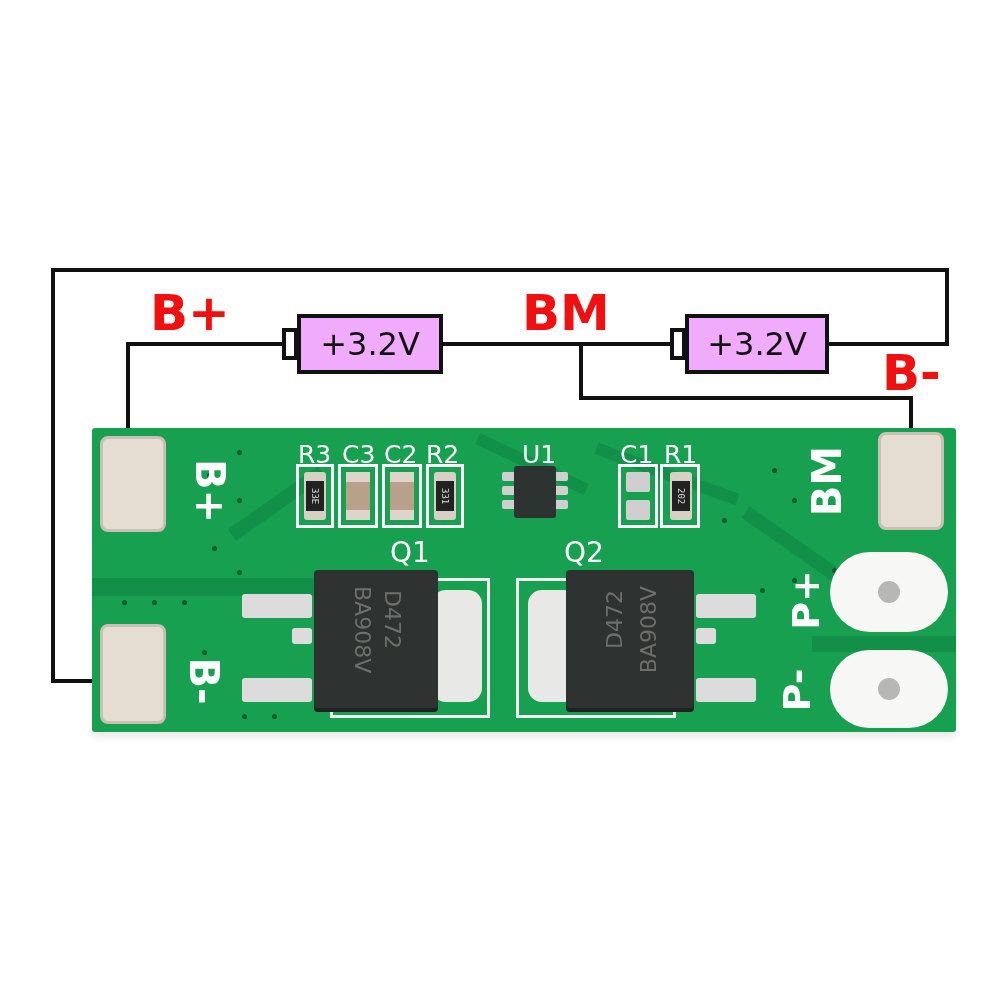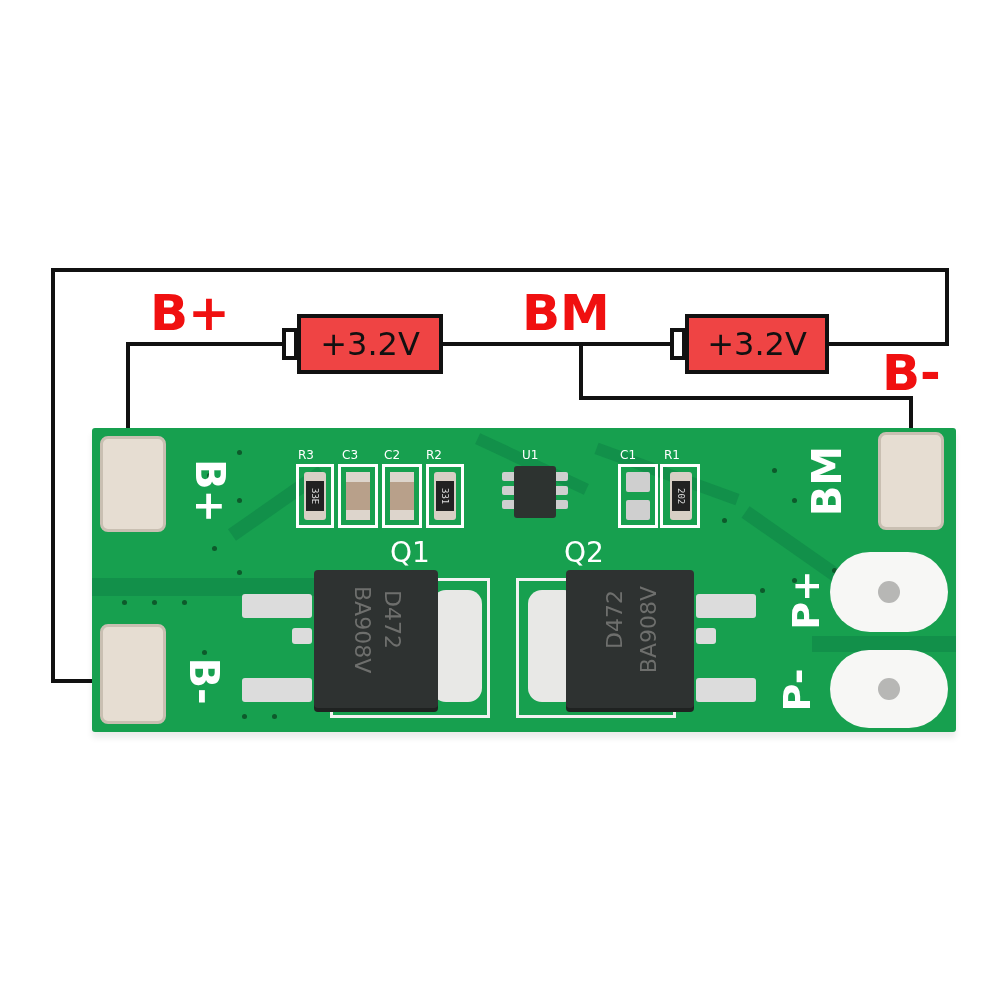--- a/index.html
+++ b/index.html
@@ -1,25 +1,25 @@
 <!DOCTYPE html>
 <html><head>
 <meta charset="utf-8">
 <style>
   html, body { margin:0; padding:0; background:#ffffff; }
   body { width:1000px; height:1000px; position:relative; overflow:hidden; font-family:"Liberation Sans", sans-serif; }
   .wire { position:absolute; background:#111; }
   .red-label { position:absolute; color:#f01010; font-family:"DejaVu Sans", sans-serif; font-weight:bold; font-size:50px; line-height:1; }
-  .cell { position:absolute; border:4px solid #111; background:#ef4444; box-sizing:border-box; display:flex; align-items:center; justify-content:center; font-family:"DejaVu Sans", sans-serif; font-size:32px; color:#111; }
+  .cell { position:absolute; border:4px solid #111; background:#f0abfc; box-sizing:border-box; display:flex; align-items:center; justify-content:center; font-family:"DejaVu Sans", sans-serif; font-size:32px; color:#111; }
   .cell-nub { position:absolute; border:4px solid #111; background:#fff; box-sizing:border-box; }
   .pcb { position:absolute; left:92px; top:428px; width:864px; height:304px; background:#17a04f; border-radius:3px; box-shadow:0 6px 6px rgba(0,0,0,0.08); overflow:hidden; }
   .trace { position:absolute; background:#12904a; }
   .pad-sq { position:absolute; background:#e6ddd2; border:3px solid #c9bfb2; border-radius:8px; box-sizing:border-box; }
   .silk { position:absolute; color:#ffffff; font-family:"DejaVu Sans", sans-serif; font-weight:bold; }
-  .silk-sm { position:absolute; color:#ffffff; font-family:"DejaVu Sans", sans-serif; font-size:12px;margin-top:8px; }
+  .silk-sm { position:absolute; color:#ffffff; font-family:"DejaVu Sans", sans-serif; font-size:25px; }
   .comp-box { position:absolute; border:3px solid #ffffff; box-sizing:border-box; }
   .resistor { position:absolute; background:#d8cfc5; border-radius:3px; }
   .resistor .body { position:absolute; left:2px; right:2px; top:9px; bottom:9px; background:#222; color:#ddd; font-size:9px; display:flex; align-items:center; justify-content:center; writing-mode:vertical-rl; font-family:"DejaVu Sans Mono", monospace; }
   .cap { position:absolute; background:#b8a08a; border-radius:3px; }
   .cap .end { position:absolute; left:0; right:0; height:10px; background:#ddd5cc; }
   .ic { position:absolute; background:#2d3330; border-radius:3px; }
   .pin { position:absolute; background:#cfcfcf; border-radius:2px; }
   .mosfet { position:absolute; background:#2e3231; border-radius:4px; box-shadow:0 4px 0 #1f2221; }
   .mosfet .mark { position:absolute; color:#6e6f6d; font-family:"DejaVu Sans", sans-serif; font-size:22px; writing-mode:vertical-rl; }
   .tab-outline { position:absolute; border:3px solid #f2f2f2; box-sizing:border-box; background:#17a04f; }

